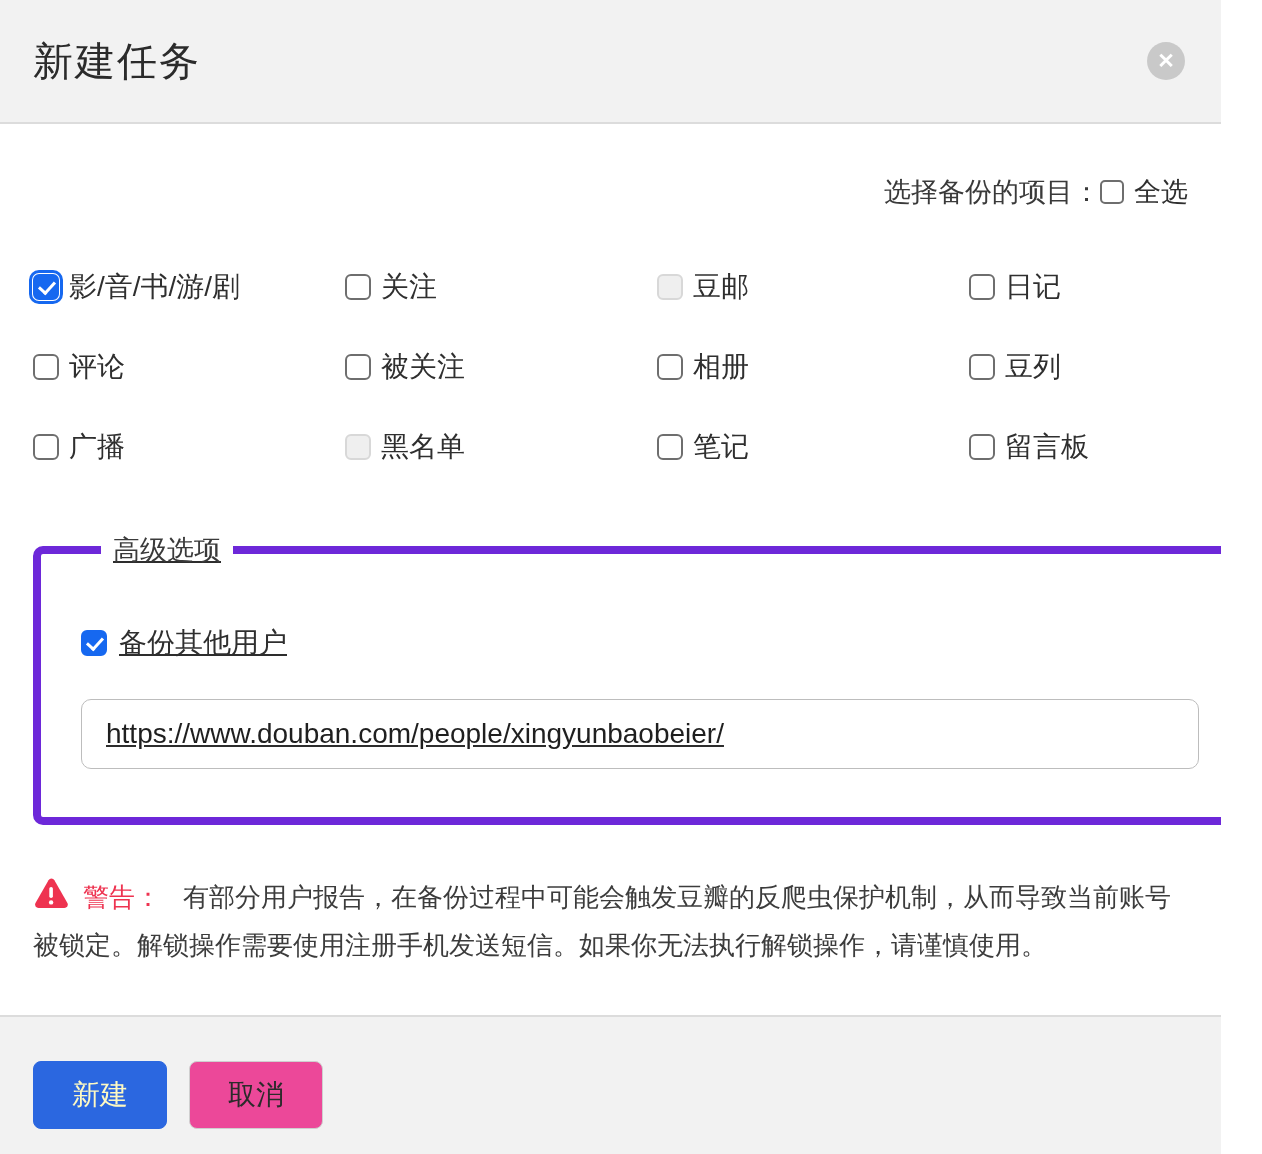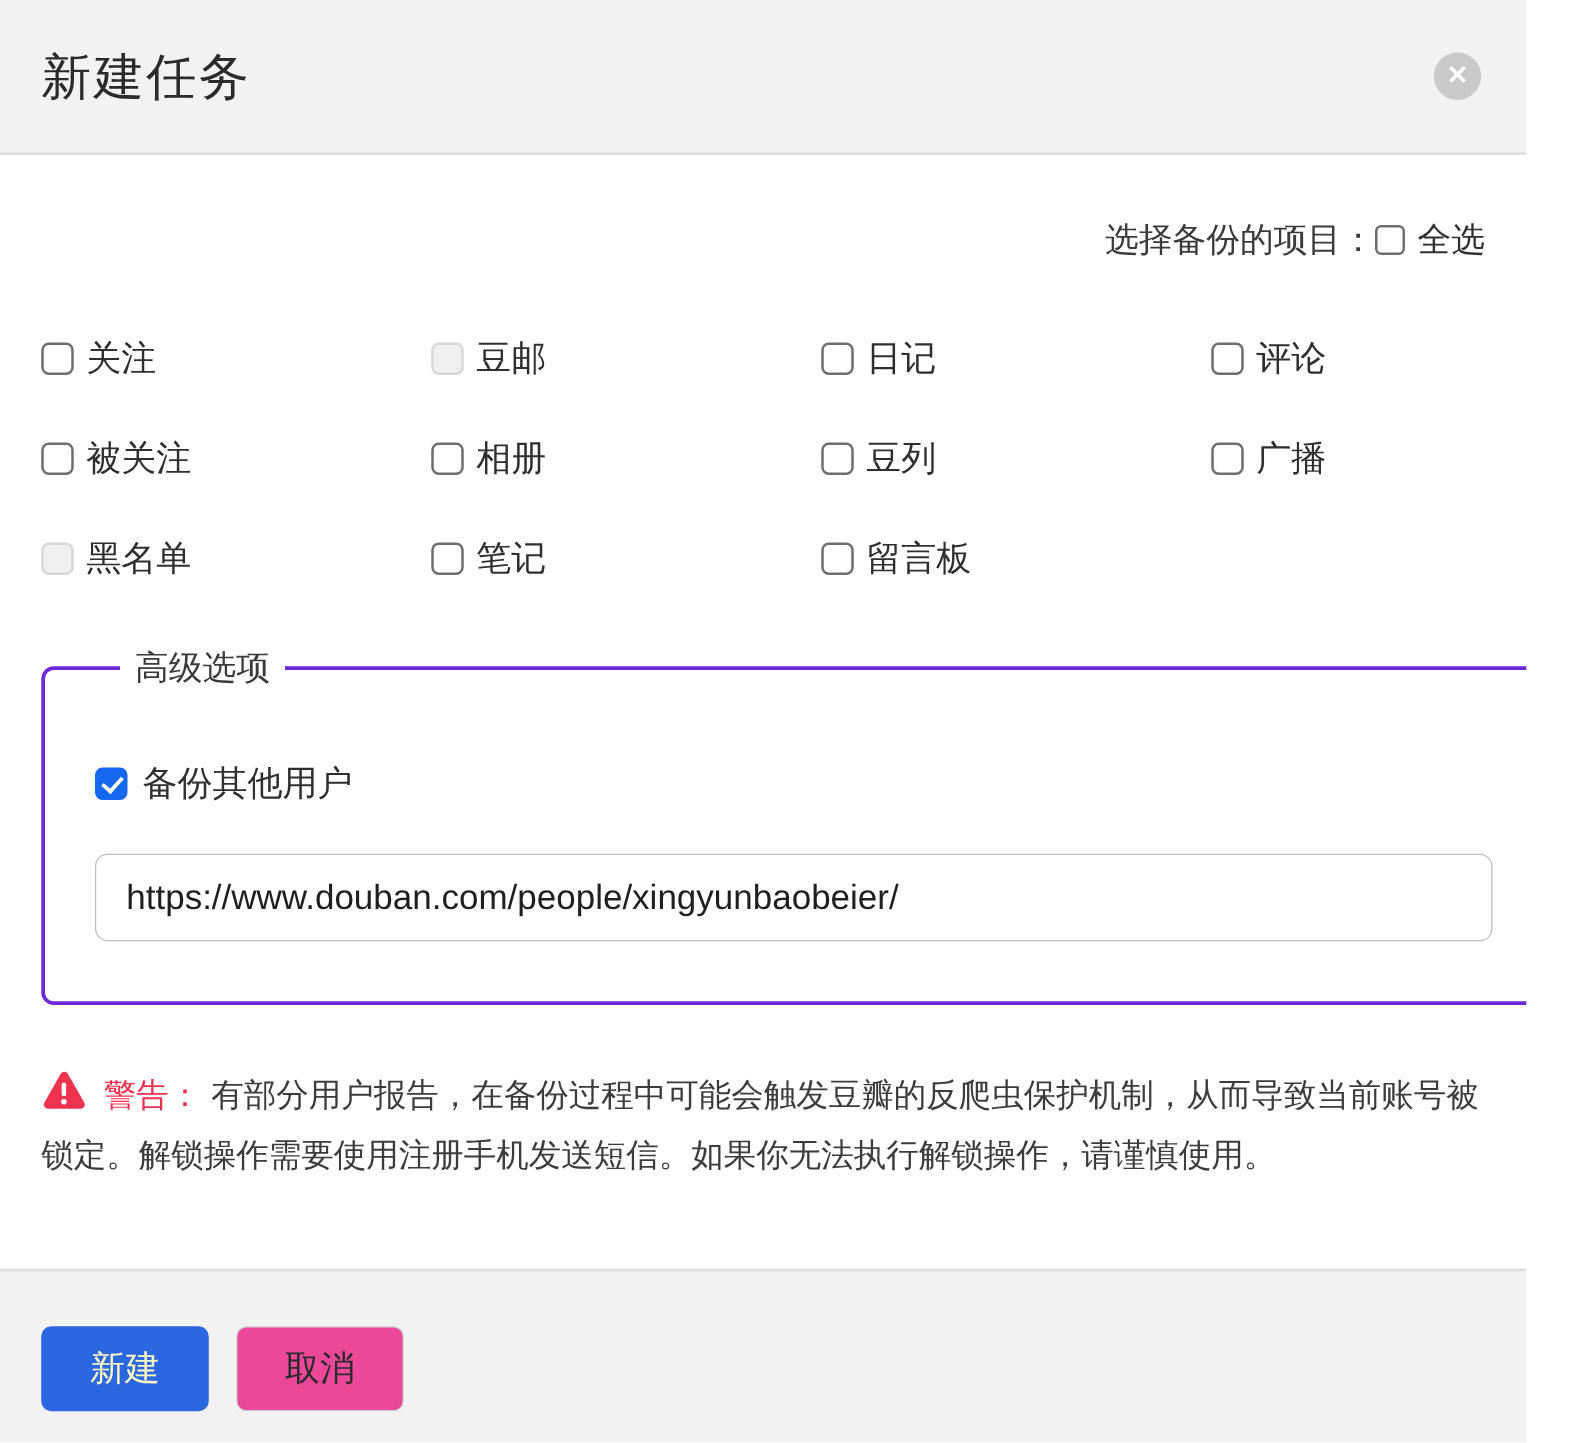--- a/index.html
+++ b/index.html
@@ -57,40 +57,40 @@
   
   .items-grid{
     margin-top:58px;
     display:grid;grid-template-columns:312px 312px 312px auto;
     row-gap:42px;
   }
   .item{display:flex;align-items:center;gap:10px;font-size:28px;color:#2f2f2f;cursor:pointer;}
 
   
   .advanced{
-    margin:50px 0 0 0;border:3px solid #6d28d9;border-radius:10px;
-    padding:56px 40px 48px 40px;width:100%;
+    margin:66px 0 0 0;border:8px solid #6d28d9;border-radius:10px;
+    padding:56px 40px 48px 40px;width:100%;text-decoration:underline;
   }
   .advanced legend{font-size:27px;color:#3a3a3a;padding:0 12px;margin-left:20px;}
   .adv-check{display:flex;align-items:center;gap:12px;font-size:28px;color:#2f2f2f;cursor:pointer;}
   .url-input{
     margin-top:37px;width:1118px;height:70px;
     border:1px solid #bdbdbd;border-radius:10px;
     font-size:28px;color:#1f1f1f;padding:0 24px;
     font-family:"Liberation Sans","DejaVu Sans",sans-serif;
     background:#fff;display:block;
   }
   .sync-row{margin-top:35px;display:flex;align-items:center;gap:12px;font-size:28px;color:#2f2f2f;cursor:pointer;}
   .sync-row .cbx{border-color:#8a8a8a;border-width:2px;}
   .link{color:var(--link-blue);text-decoration:none;}
 
   
   .warning{margin-top:50px;font-size:26px;line-height:44px;color:#3c3c3c;}
   .warn-icon{display:inline-block;vertical-align:-4px;margin-right:14px;}
-  .warn-label{color:var(--warning-red);font-weight:500;margin-right:8px;}
+  .warn-label{color:var(--warning-red);font-weight:500;margin-right:22px;}
 
   
   .modal-footer{
     flex:0 0 139px;background:var(--chrome-gray);
     border-top:2px solid var(--line-gray);
     display:flex;align-items:flex-start;gap:22px;
     padding:44px 33px 0 33px;
   }
   .btn{font-family:inherit;font-size:28px;border-radius:8px;cursor:pointer;padding:0 38px;height:68px;line-height:66px;}
   .btn-primary{background:var(--button-blue);color:#fef9c3;border:1px solid var(--button-blue);}
@@ -110,20 +110,24 @@
 
     <div class="section-row">
       <div class="section-label">选择备份的项目：</div>
       <label class="select-all">
         <span class="cbx small"></span>
         <span>全选</span>
       </label>
     </div>
 
     <div class="items-grid">
+        <label class="item">
+    <span class="cbx checked focused"></span>
+    <span>影/音/书/游/剧</span>
+  </label>
         <label class="item">
     <span class="cbx"></span>
     <span>关注</span>
   </label>
         <label class="item">
     <span class="cbx disabled"></span>
     <span>豆邮</span>
   </label>
         <label class="item">
     <span class="cbx"></span>

